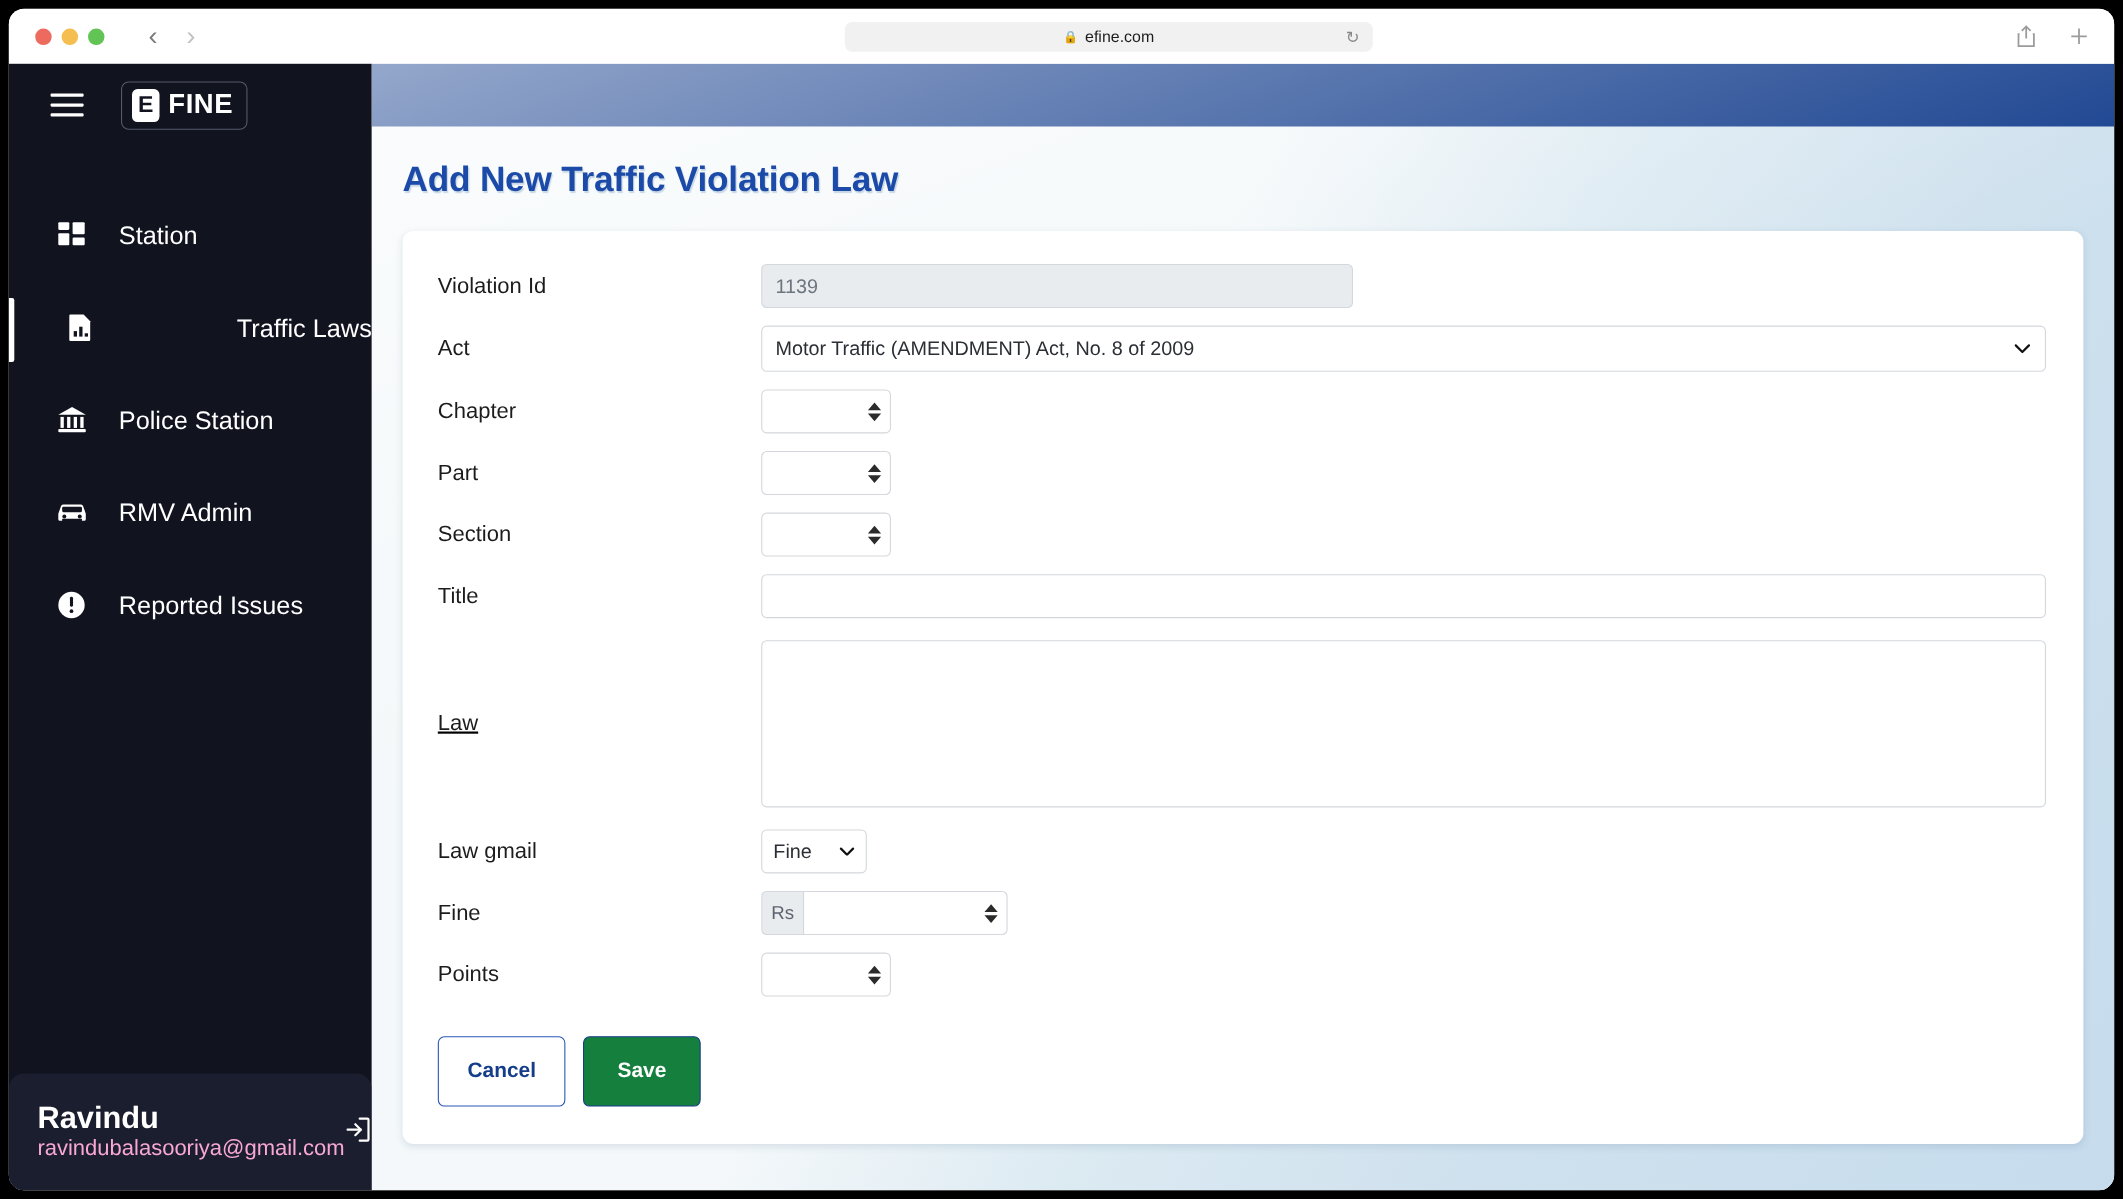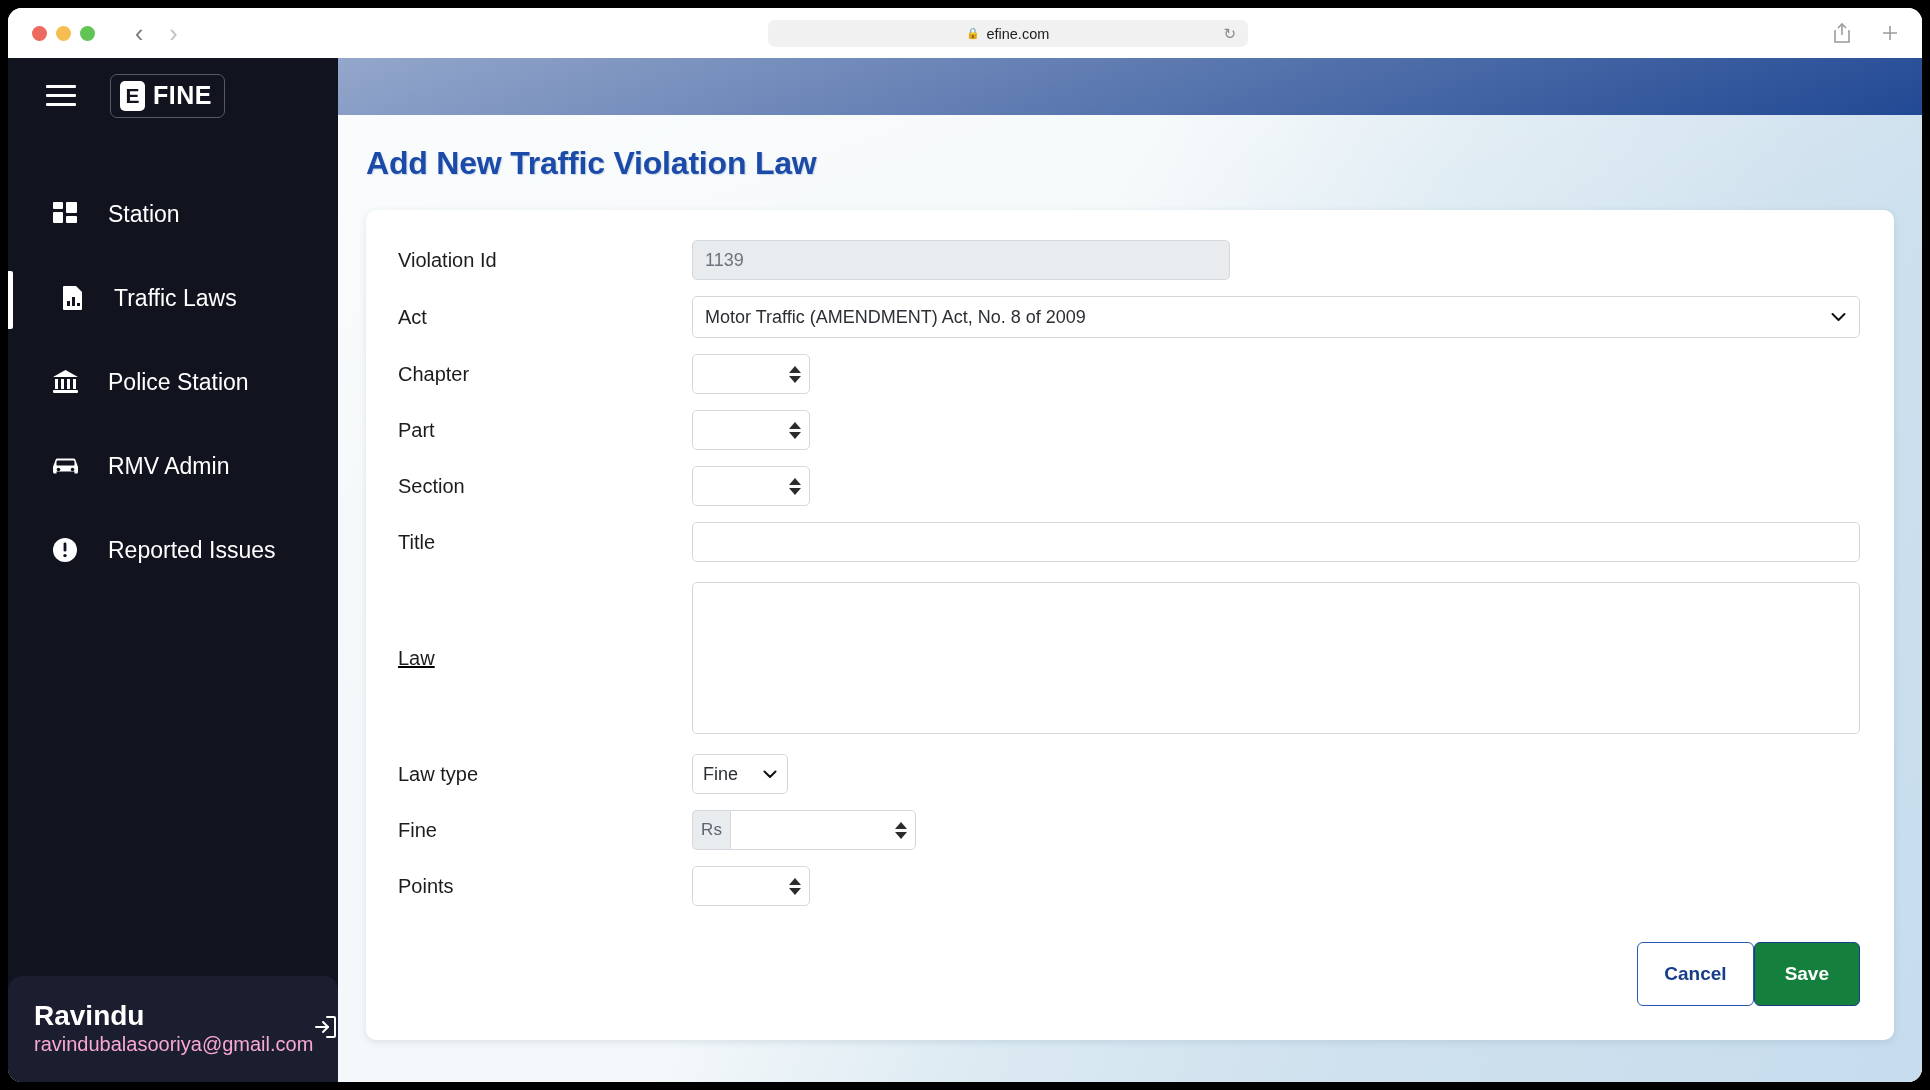--- a/index.html
+++ b/index.html
@@ -131,21 +131,21 @@
     font-size: 23px;
   }
   .navitem.active::before {
     content: "";
     position: absolute;
     left: 0; top: 2px;
     width: 5px; height: 58px;
     background: #ffffff;
     border-radius: 0 2px 2px 0;
   }
-  .navitem.active { padding-left: 52px; }
+  .navitem.active { padding-left: 52px; justify-content: space-between; }
   .navitem.active .nicon { flex: 0 0 26px; width: 26px; }
 
   .side-footer {
     margin-top: auto;
     background: #1b1e2e;
     border-radius: 14px 14px 0 0;
     padding: 22px 26px 26px 26px;
     display: flex;
     align-items: center;
     justify-content: space-between;
@@ -305,21 +305,21 @@
     font-size: 17px; color: #5d6570;
   }
   .fine-num {
     position: relative;
     width: 186px; height: 40px;
     border: 1px solid #d4d7dc;
     border-radius: 0 5px 5px 0;
     background: #fff;
   }
 
-  .actions { display: flex; gap: 0; margin-top: 36px; padding-left: 6px; justify-content: flex-end; }
+  .actions { display: flex; gap: 16px; margin-top: 36px; padding-left: 6px; }
   .btn {
     font-size: 19px;
     font-weight: bold;
     border-radius: 6px;
     padding: 10px 26px;
     cursor: pointer;
     font-family: "Liberation Sans", sans-serif;
   }
   .btn.cancel { background: #ffffff; color: #153d8a; border: 1.5px solid #2a57b5; }
   .btn.save { background: #15803d; color: #ffffff; border: 1.5px solid #153d8a; padding: 20px 30px; }
@@ -535,21 +535,21 @@
         </div>
 
         <div class="row law">
           <div class="lbl">Law</div>
           <div class="fld">
             <textarea class="law-area" placeholder="" style=""></textarea>
           </div>
         </div>
 
         <div class="row">
-          <div class="lbl">Law type</div>
+          <div class="lbl">Law gmail</div>
           <div class="fld">
             <div class="sel-small">
               <span>Fine</span>
               <span class="chev2">
                 <svg width="14" height="8" viewBox="0 0 14 8" fill="none" stroke="#111" stroke-width="2" stroke-linecap="round" stroke-linejoin="round">
                     <path d="M1.5 1.5 L7 7 L12.5 1.5"></path>
                   </svg>
               </span>
             </div>
           </div>

